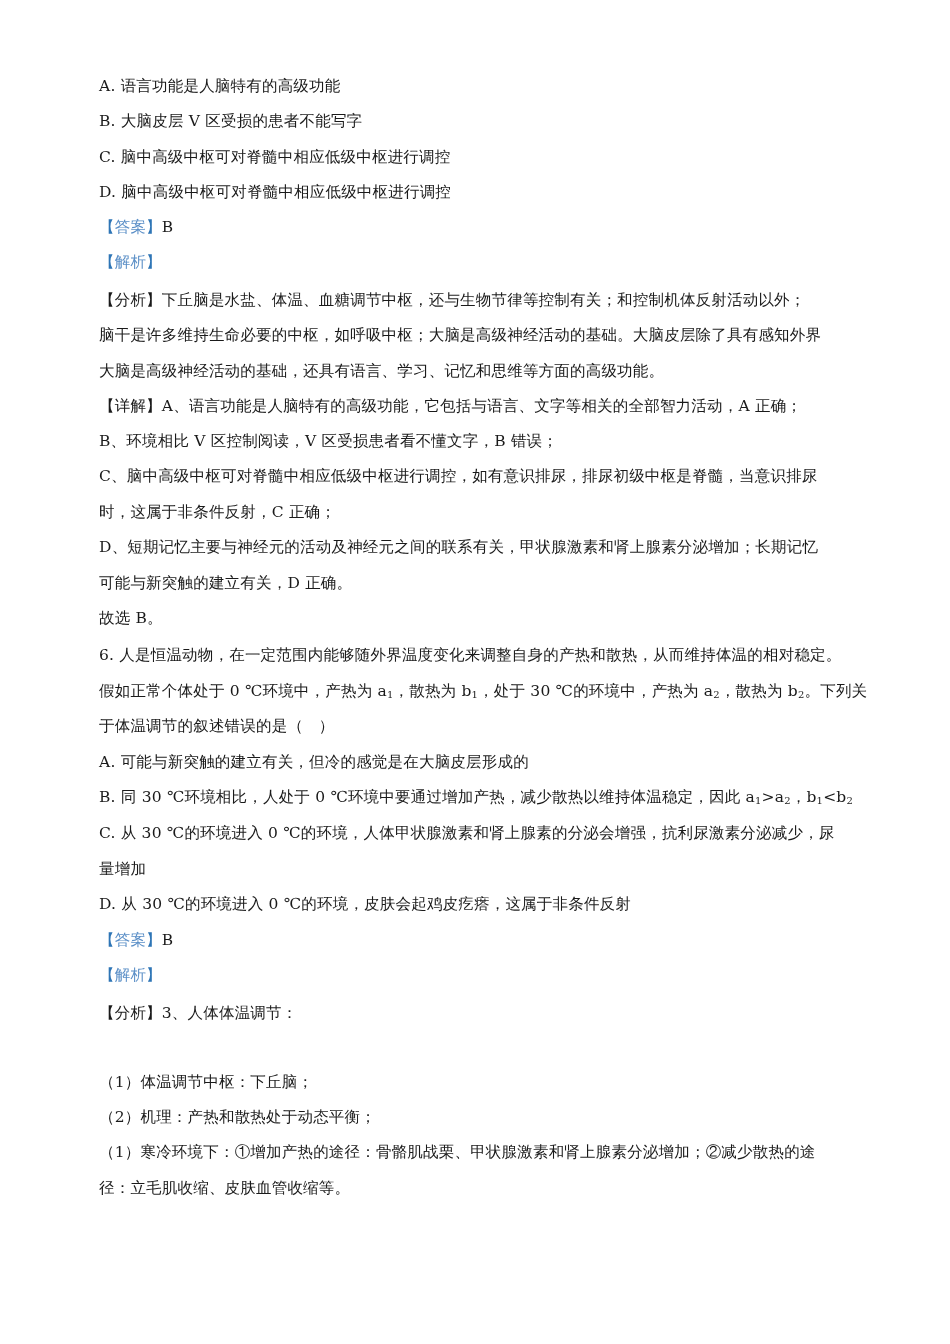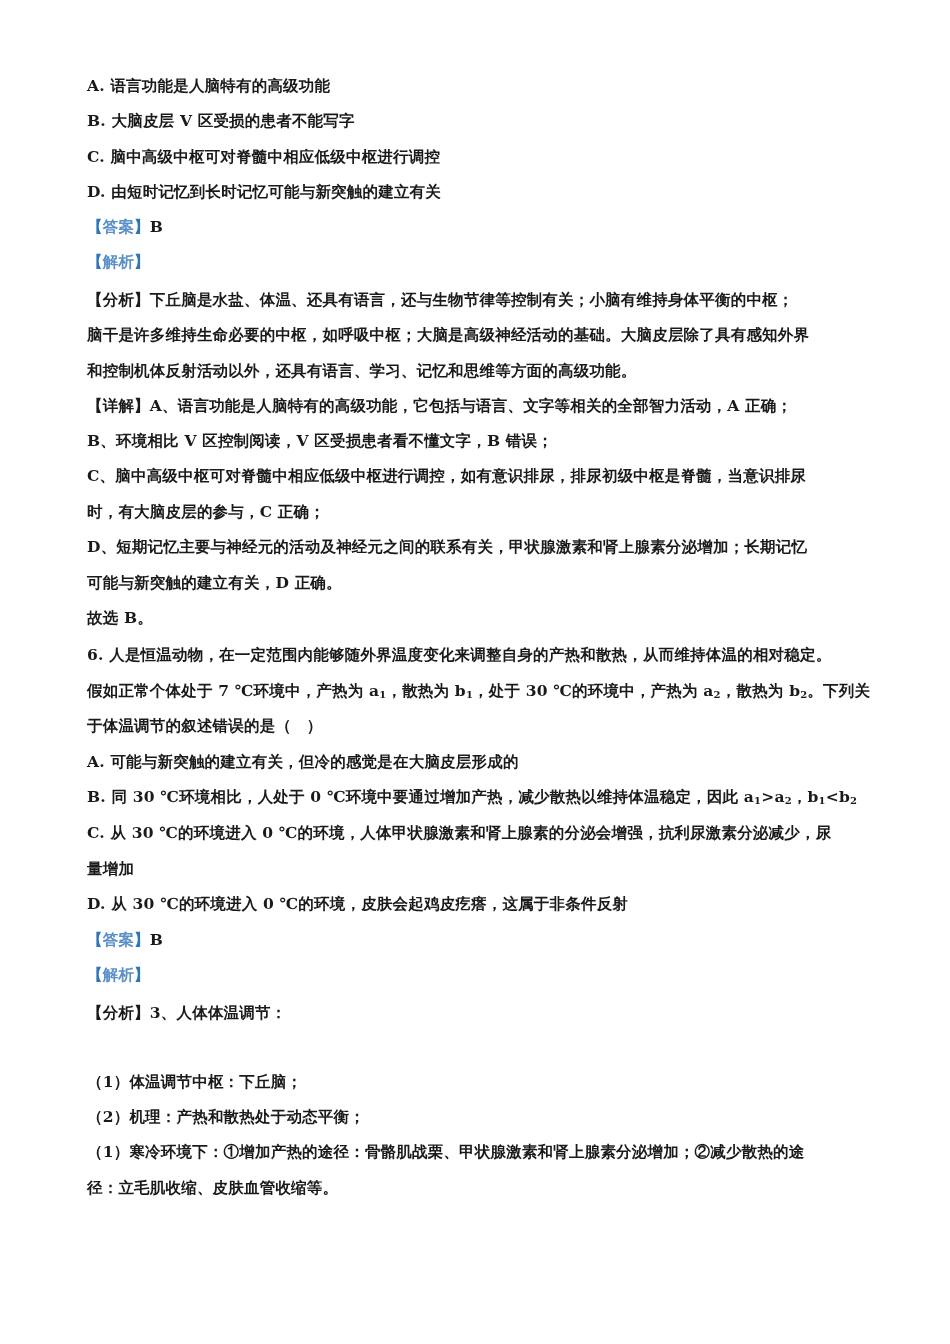--- a/index.html
+++ b/index.html
@@ -16,26 +16,25 @@
       color: #1a1a1a;
     }
     .page {
       position: absolute;
       left: 87px;
       top: 0;
       width: 790px;
     }
     .line {
       position: absolute;
-      left: 0;
+      left: 12px;
       white-space: nowrap;
       font-size: 15.5px;
       line-height: 20px;
       letter-spacing: 0.2px;
-      font-weight: bold;
     }
     .tag {
       color: #2e75b6;
     }
     .tag .tag-inner {
       color: #5b8fc7;
       text-align: right;
     }
     sub {
       font-size: 10px;
@@ -44,49 +43,49 @@
     }
   </style>
 </head>
 <body>
 
 <div class="page">
 
   <div class="line" style="top:76px">A. 语言功能是人脑特有的高级功能</div>
   <div class="line" style="top:111px">B. 大脑皮层 V 区受损的患者不能写字</div>
   <div class="line" style="top:147px">C. 脑中高级中枢可对脊髓中相应低级中枢进行调控</div>
-  <div class="line" style="top:182px">D. 由短时记忆到长时记忆可能与新突触的建立有关</div>
+  <div class="line" style="top:182px">D. 脑中高级中枢可对脊髓中相应低级中枢进行调控</div>
 
   <div class="line" style="top:217px">
     <span class="tag"><span>【</span><span class="tag-inner">答案</span><span>】</span></span><span>B</span>
   </div>
 
   <div class="line" style="top:252px">
     <span class="tag"><span>【</span><span class="tag-inner">解析</span><span>】</span></span>
   </div>
 
   <div class="line" style="top:290px">
-    <span>【</span><span>分析</span><span>】</span><span>下丘脑是水盐、体温、还具有语言，还与生物节律等控制有关；小脑有维持身体平衡的中枢；</span>
+    <span>【</span><span>分析</span><span>】</span><span>下丘脑是水盐、体温、血糖调节中枢，还与生物节律等控制有关；和控制机体反射活动以外；</span>
   </div>
   <div class="line" style="top:325px">脑干是许多维持生命必要的中枢，如呼吸中枢；大脑是高级神经活动的基础。大脑皮层除了具有感知外界</div>
-  <div class="line" style="top:361px">和控制机体反射活动以外，还具有语言、学习、记忆和思维等方面的高级功能。</div>
+  <div class="line" style="top:361px">大脑是高级神经活动的基础，还具有语言、学习、记忆和思维等方面的高级功能。</div>
 
   <div class="line" style="top:396px">
     <span>【</span><span>详解</span><span>】</span><span>A、语言功能是人脑特有的高级功能，它包括与语言、文字等相关的全部智力活动，A 正确；</span>
   </div>
   <div class="line" style="top:431px">B、环境相比 V 区控制阅读，V 区受损患者看不懂文字，B 错误；</div>
   <div class="line" style="top:466px">C、脑中高级中枢可对脊髓中相应低级中枢进行调控，如有意识排尿，排尿初级中枢是脊髓，当意识排尿</div>
-  <div class="line" style="top:502px">时，有大脑皮层的参与，C 正确；</div>
+  <div class="line" style="top:502px">时，这属于非条件反射，C 正确；</div>
   <div class="line" style="top:537px">D、短期记忆主要与神经元的活动及神经元之间的联系有关，甲状腺激素和肾上腺素分泌增加；长期记忆</div>
   <div class="line" style="top:573px">可能与新突触的建立有关，D 正确。</div>
   <div class="line" style="top:608px">故选 B。</div>
 
   <div class="line" style="top:645px">6. 人是恒温动物，在一定范围内能够随外界温度变化来调整自身的产热和散热，从而维持体温的相对稳定。</div>
   <div class="line" style="top:681px">
-    <span>假如正常个体处于 7 ℃环境中，产热为 a</span><sub>1</sub><span>，散热为 b</span><sub>1</sub><span>，处于 30 ℃的环境中，产热为 a</span><sub>2</sub><span>，散热为 b</span><sub>2</sub><span>。下列关</span>
+    <span>假如正常个体处于 0 ℃环境中，产热为 a</span><sub>1</sub><span>，散热为 b</span><sub>1</sub><span>，处于 30 ℃的环境中，产热为 a</span><sub>2</sub><span>，散热为 b</span><sub>2</sub><span>。下列关</span>
   </div>
   <div class="line" style="top:716px">于体温调节的叙述错误的是（　）</div>
 
   <div class="line" style="top:752px">A. 可能与新突触的建立有关，但冷的感觉是在大脑皮层形成的</div>
   <div class="line" style="top:787px">
     <span>B. 同 30 ℃环境相比，人处于 0 ℃环境中要通过增加产热，减少散热以维持体温稳定，因此 a</span><sub>1</sub><span>&gt;a</span><sub>2</sub><span>，b</span><sub>1</sub><span>&lt;b</span><sub>2</sub>
   </div>
   <div class="line" style="top:823px">C. 从 30 ℃的环境进入 0 ℃的环境，人体甲状腺激素和肾上腺素的分泌会增强，抗利尿激素分泌减少，尿</div>
   <div class="line" style="top:859px">量增加</div>
   <div class="line" style="top:894px">D. 从 30 ℃的环境进入 0 ℃的环境，皮肤会起鸡皮疙瘩，这属于非条件反射</div>

